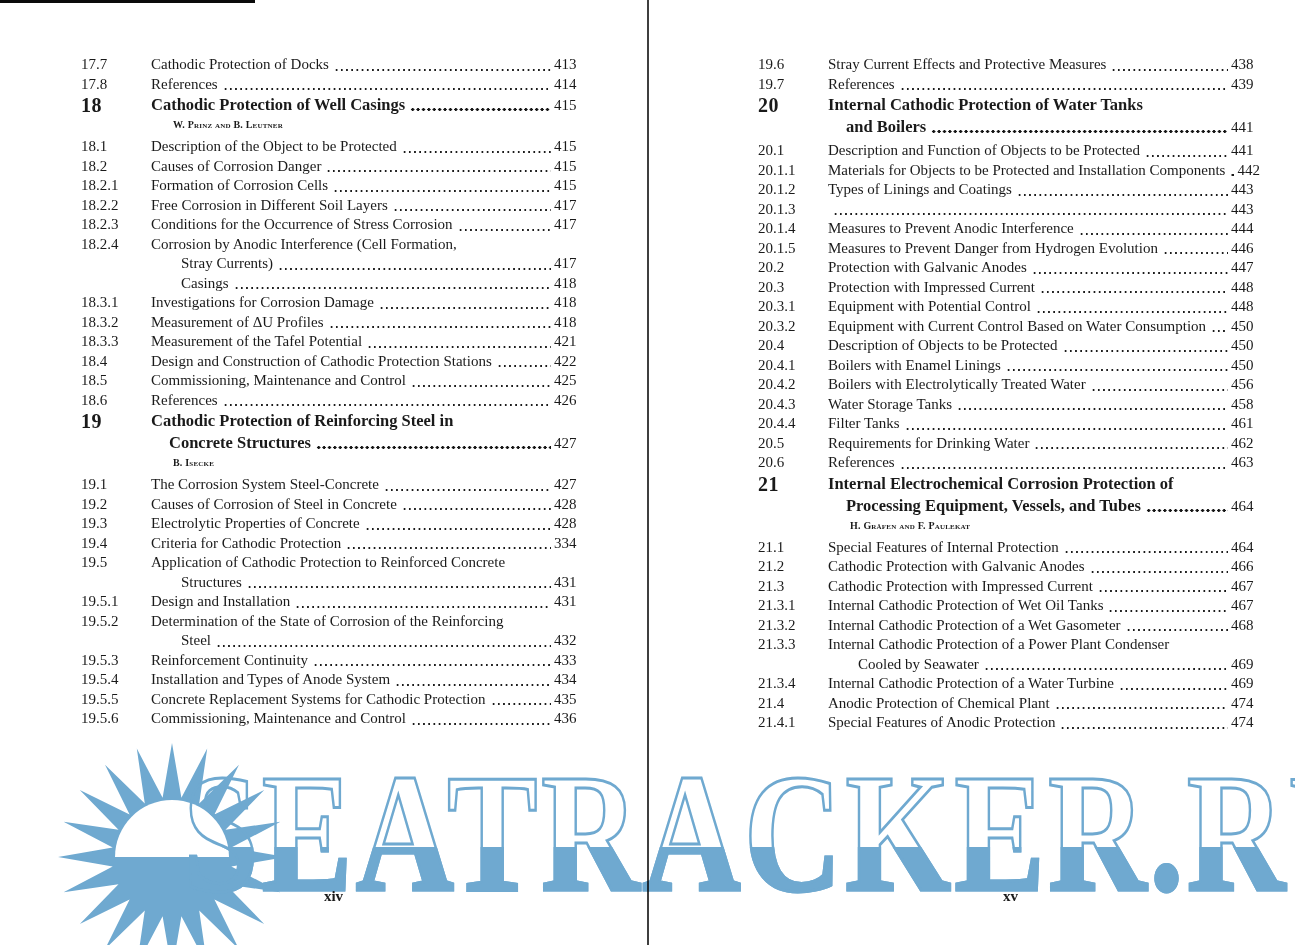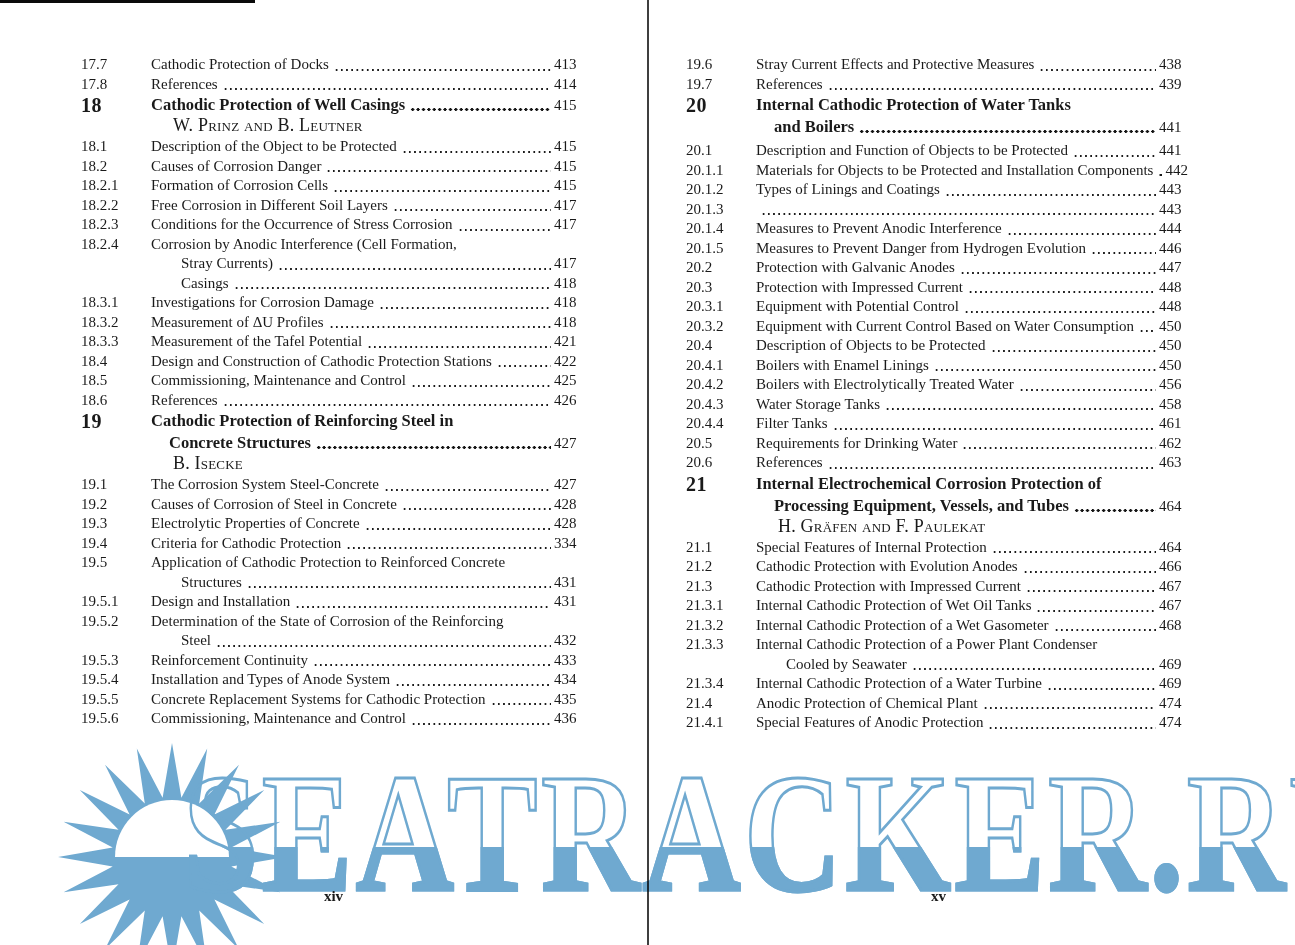--- a/index.html
+++ b/index.html
@@ -6,21 +6,21 @@
   body {
     width:1295px; height:945px;
     background:#ffffff;
     overflow:hidden;
     position:relative;
     font-family:"Liberation Serif", serif;
     color:#1a1a1a;
   }
   .page { position:absolute; top:0; height:945px; }
   .page-left  { left:16px;   width:675px; }
-  .page-right { left:615px; width:524px; }
+  .page-right { left:687px; width:524px; }
 
   .toc-content { position:absolute; top:55px; width:505px; }
   .page-left  .toc-content { left:65px; }
   .page-right .toc-content { left:71px; }
 
   .row { display:flex; line-height:19.5px; font-size:15px; }
   .row .num { width:70px; flex:none; }
   .row .line { flex:1; display:flex; min-width:0; align-items:baseline; }
   .row .text { white-space:nowrap; }
   .line.cont    { padding-left:30px; }
@@ -42,22 +42,22 @@
   .ch-num  { font-size:20px; letter-spacing:0.5px; }
   .ch-dots {
     background-image:radial-gradient(circle, #151515 1.4px, rgba(0,0,0,0) 1.7px);
     background-size:5.4px 5px;
     background-position:left bottom 4px;
   }
   .ch-page { font-weight:normal; font-size:15px; }
 
   .authors {
     font-variant:small-caps;
-    font-weight:normal;
-    font-size:18px;
+    font-weight:bold;
+    font-size:10px;
     line-height:18px;
     letter-spacing:0.2px;
     display:inline-block;
     padding-left:22px;
   }
   .authors-row { line-height:18px; }
 
   .folio {
     position:absolute; top:888px; width:505px;
     text-align:center; font-weight:bold; font-size:15px;
@@ -566,21 +566,21 @@
         <span class="num">21.1</span>
         <span class="line">
           <span class="text">Special Features of Internal Protection</span>
           <span class="dots"></span>
           <span class="page-col">464</span>
         </span>
       </div>
       <div class="row">
         <span class="num">21.2</span>
         <span class="line">
-          <span class="text">Cathodic Protection with Evolution Anodes</span>
+          <span class="text">Cathodic Protection with Galvanic Anodes</span>
           <span class="dots"></span>
           <span class="page-col">466</span>
         </span>
       </div>
       <div class="row">
         <span class="num">21.3</span>
         <span class="line">
           <span class="text">Cathodic Protection with Impressed Current</span>
           <span class="dots"></span>
           <span class="page-col">467</span>

